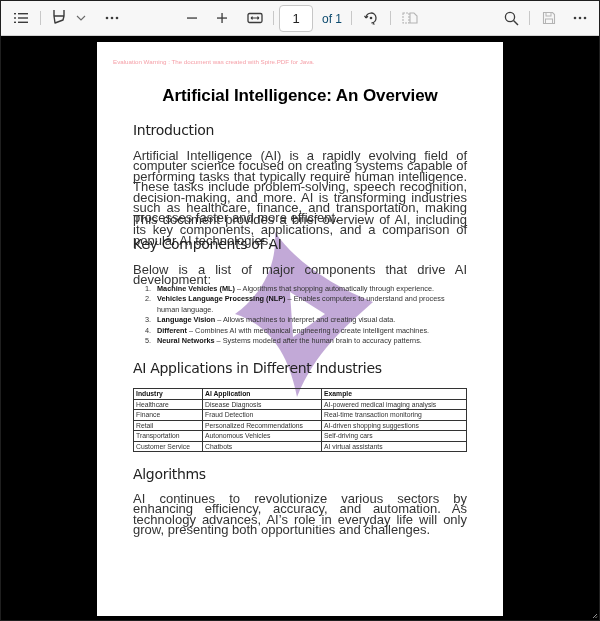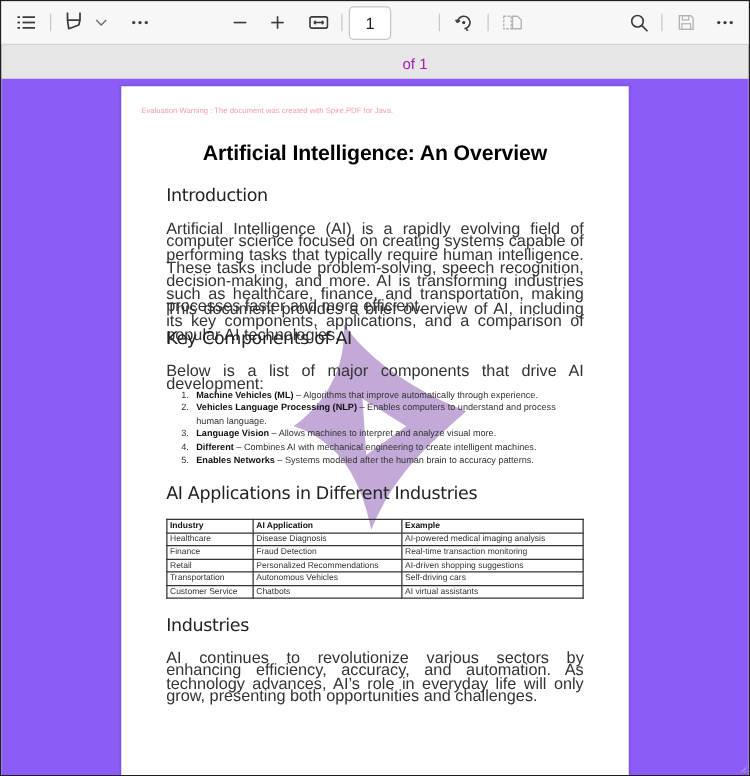--- a/index.html
+++ b/index.html
@@ -29,26 +29,25 @@
     position: absolute; top: 10px; width: 1px; height: 14px; background: #c8c8c8;
   }
   .page-input {
     position: absolute; left: 278px; top: 4px; width: 34px; height: 27px;
     border: 1px solid #c6c6c6; border-radius: 4px; background: #fff;
     box-sizing: border-box;
     font-family: "Liberation Sans", sans-serif; font-size: 13px; color: #222;
     text-align: center; padding: 0; outline: none;
   }
   .of-label {
-    position: absolute; left: 321px; top: 11px; font-size: 12px; color: #a21caf; margin-top: 32px;
+    position: absolute; left: 321px; top: 11px; font-size: 12px; color: #0c4a6e;
   }
   .viewer {
     position: absolute; left: 0; top: 35px; right: 0; bottom: 0;
-    background: #8b5cf6;
-    margin-top: 27px;
+    background: #000000;
   }
   .page {
     position: absolute; left: 96px; top: 6px; width: 406px; height: 574px;
     background: #fff;
     box-shadow: 0 0 2px 1px rgba(0,0,0,0.12);
     overflow: hidden;
   }
   .watermark-shape {
     position: absolute; left: 138px; top: 190px; width: 140px; height: 170px;
     pointer-events: none;
@@ -206,25 +205,25 @@
         <div class="doc-title">Artificial Intelligence: An Overview</div>
 
         <h2 class="sec" style="top:80px;">Introduction</h2>
         <p class="para" style="top:109px;">Artificial Intelligence (AI) is a rapidly evolving field of computer science focused on creating systems capable of performing tasks that typically require human intelligence. These tasks include problem-solving, speech recognition, decision-making, and more. AI is transforming industries such as healthcare, finance, and transportation, making processes faster and more efficient.</p>
         <p class="para" style="top:173px;">This document provides a brief overview of AI, including its key components, applications, and a comparison of popular AI technologies.</p>
 
         <h2 class="sec" style="top:194px;">Key Components of AI</h2>
         <p class="para" style="top:223px;">Below is a list of major components that drive AI development:</p>
 
         <ol class="list">
-          <li><span class="num">1.</span><b>Machine Vehicles (ML)</b><span> – Algorithms that improve automatically through experience.</span></li>
+          <li><span class="num">1.</span><b>Machine Vehicles (ML)</b><span> – Algorithms that shopping automatically through experience.</span></li>
           <li><span class="num">2.</span><b>Vehicles Language Processing (NLP)</b><span> – Enables computers to understand and process human language.</span></li>
-          <li><span class="num">3.</span><b>Language Vision</b><span> – Allows machines to interpret and analyze visual more.</span></li>
+          <li><span class="num">3.</span><b>Language Vision</b><span> – Allows machines to interpret and creating visual data.</span></li>
           <li><span class="num">4.</span><b>Different</b><span> – Combines AI with mechanical engineering to create intelligent machines.</span></li>
-          <li><span class="num">5.</span><b>Enables Networks</b><span> – Systems modeled after the human brain to accuracy patterns.</span></li>
+          <li><span class="num">5.</span><b>Neural Networks</b><span> – Systems modeled after the human brain to accuracy patterns.</span></li>
         </ol>
 
         <h2 class="sec" style="top:318px;">AI Applications in Different Industries</h2>
 
         <table class="apps">
           <tbody>
               <tr>
             <th style="width:64px;">Industry</th>
             <th style="width:114px;">AI Application</th>
             <th>Example</th>
@@ -250,21 +249,21 @@
             <td>Self-driving cars</td>
           </tr>
           <tr>
             <td>Customer Service</td>
             <td>Chatbots</td>
             <td>AI virtual assistants</td>
           </tr>
         </tbody>
           </table>
 
-        <h2 class="sec" style="top:424px;">Industries</h2>
+        <h2 class="sec" style="top:424px;">Algorithms</h2>
         <p class="para" style="top:452px;">AI continues to revolutionize various sectors by enhancing efficiency, accuracy, and automation. As technology advances, AI’s role in everyday life will only grow, presenting both opportunities and challenges.</p>
       </div>
     </div>
 
     <svg class="resize-grip" viewBox="0 0 6 6">
       <path d="M5 1 L1 5 M5 3.5 L3.5 5" stroke="#b8b8b8" stroke-width="0.8"></path>
     </svg>
   </div>
 </div>
 

